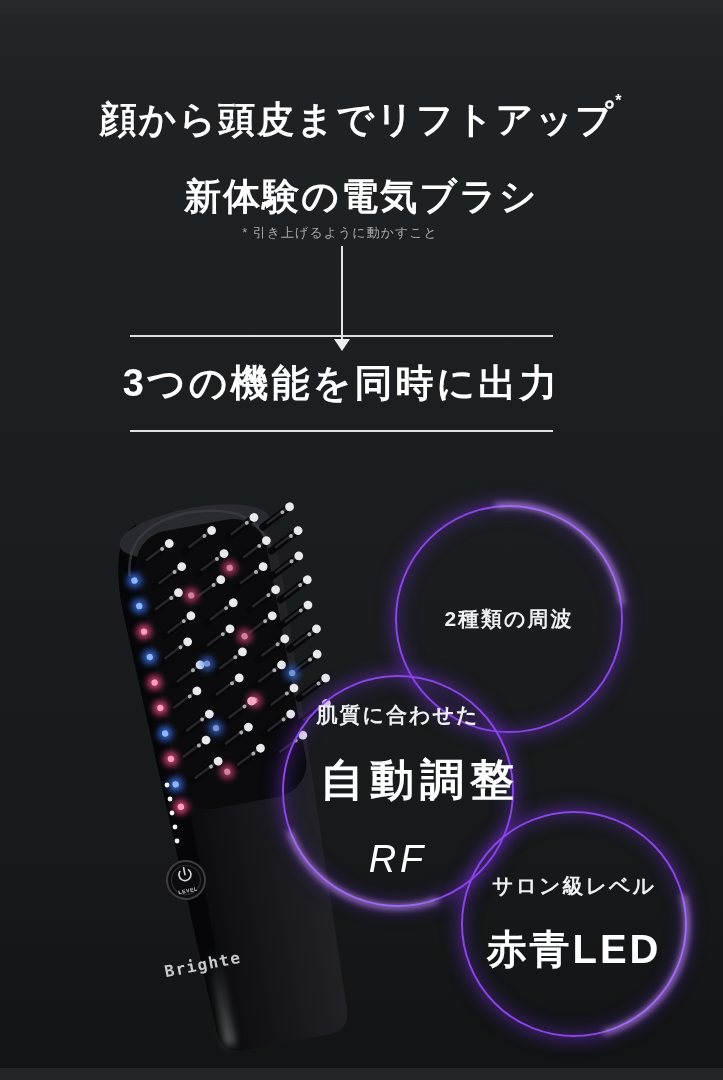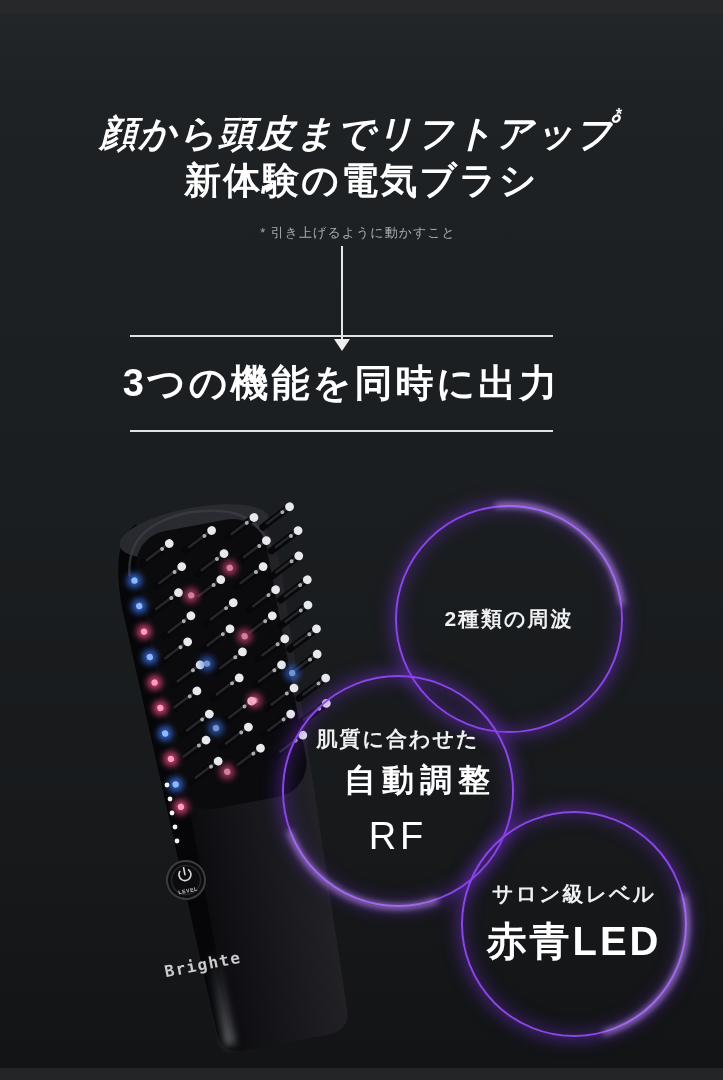--- a/index.html
+++ b/index.html
@@ -10,25 +10,25 @@
   }
   .strip{position:absolute;left:0;width:100%;}
   .strip.top{top:0;height:13px;background:#26282a;}
   .strip.bottom{bottom:0;height:12px;background:#232527;}
 
   .title-line{
     position:absolute;left:0;width:100%;text-align:center;color:#fff;
     font-weight:700;font-size:37px;letter-spacing:2px;white-space:nowrap;
   }
   .title-line sup{font-size:16px;vertical-align:top;line-height:1;position:relative;top:-2px;}
-  #title1{top:109px;font-style:italic;}
-  #title2{top:156px;}
+  #title1{top:95px;}
+  #title2{top:172px;}
   .footnote{
     position:absolute;top:224px;left:0;width:680px;text-align:center;
-    color:#a8acae;font-size:13px;letter-spacing:1px;padding-left:18px;
+    color:#a8acae;font-size:13px;letter-spacing:1px;
   }
 
   .v-line{position:absolute;left:341px;top:246px;width:2px;height:94px;background:#e3e5e7;}
   .arrowhead{
     position:absolute;left:334px;top:339px;width:0;height:0;
     border-left:8px solid transparent;border-right:8px solid transparent;
     border-top:12px solid #eceeef;
   }
   .h-line{position:absolute;left:130px;width:423px;height:2px;background:#dfe2e4;}
   #hline1{top:335px;}
@@ -38,39 +38,39 @@
     color:#fff;font-weight:700;font-size:38px;letter-spacing:3px;white-space:nowrap;
   }
 
   .product-svg{position:absolute;left:0;top:470px;}
 
   .circle{
     position:absolute;border-radius:50%;
     border:2px solid var(--accent-purple,#8b46e8);
     box-shadow:0 0 18px 2px rgba(122,47,230,.55), inset 0 0 18px 2px rgba(122,47,230,.38);
     display:flex;flex-direction:column;align-items:center;justify-content:center;
-    text-align:center;color:#fff;
+    text-align:center;color:#fff;gap:16px;
   }
   .circle::before{
     content:"";position:absolute;inset:-4px;border-radius:50%;
     border:4px solid transparent;border-top-color:rgba(201,160,255,.85);
     filter:blur(3px);
   }
   #circle-ems{left:395px;top:505px;width:224px;height:224px;}
   #circle-ems::before{transform:rotate(38deg);}
   #circle-rf{left:282px;top:675px;width:228px;height:228px;align-items:center;}
   #circle-rf::before{transform:rotate(205deg);}
   #circle-led{left:461px;top:811px;width:222px;height:222px;}
   #circle-led::before{transform:rotate(120deg);}
 
   .feat-small{font-size:21px;font-weight:700;letter-spacing:2px;color:#eef0f2;white-space:nowrap;}
   .feat-big{font-size:40px;font-weight:700;letter-spacing:7px;margin-top:6px;white-space:nowrap;}
   .feat-sub{font-size:19px;font-weight:700;color:#dfe2e5;margin-top:8px;white-space:nowrap;}
-  #circle-rf .feat-big{font-size:32px;letter-spacing:6px;margin-left:44px;}
-  #circle-rf .feat-sub{font-size:38px;font-weight:400;letter-spacing:4px;color:#fff;margin-top:12px;}
+  #circle-rf .feat-big{font-size:44px;letter-spacing:6px;margin-left:44px;}
+  #circle-rf .feat-sub{font-size:38px;font-weight:400;letter-spacing:4px;color:#fff;margin-top:12px;font-style:italic;}
   #circle-led .feat-big{letter-spacing:3px;}
 </style>
 </head>
 <body>
 
 <div class="canvas">
 
   <div class="strip top"></div>
 
   <div class="title-line" id="title1">

